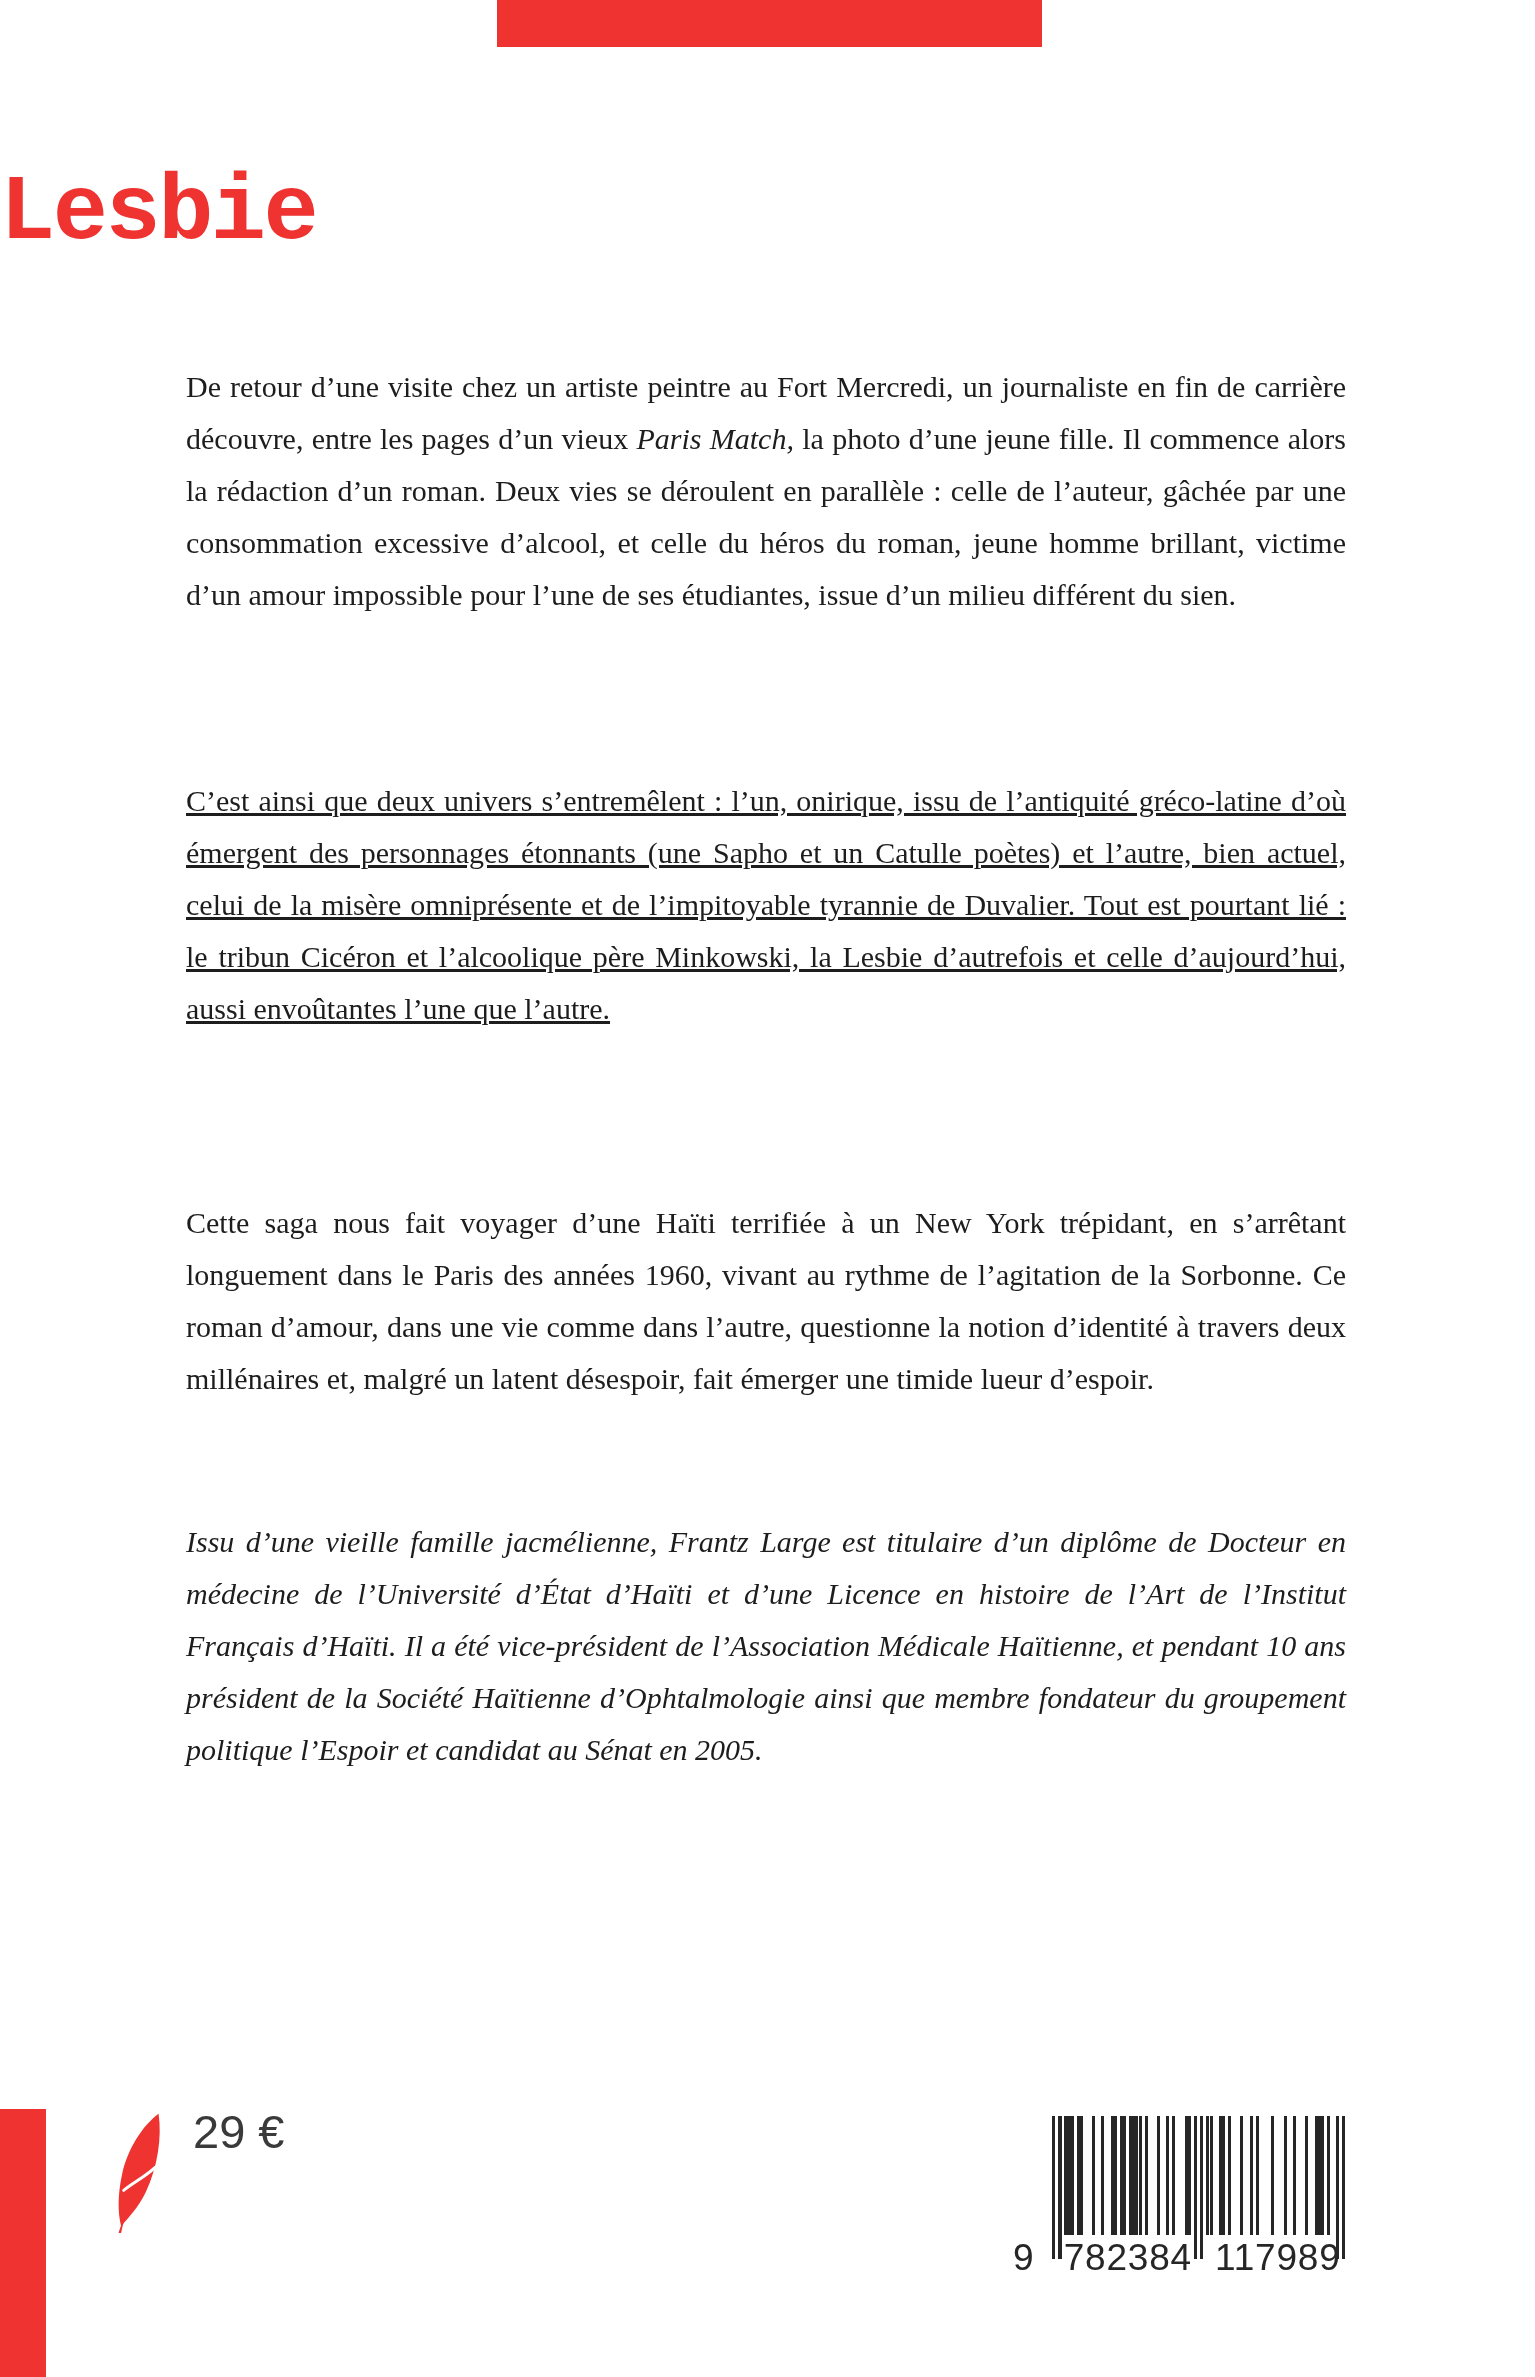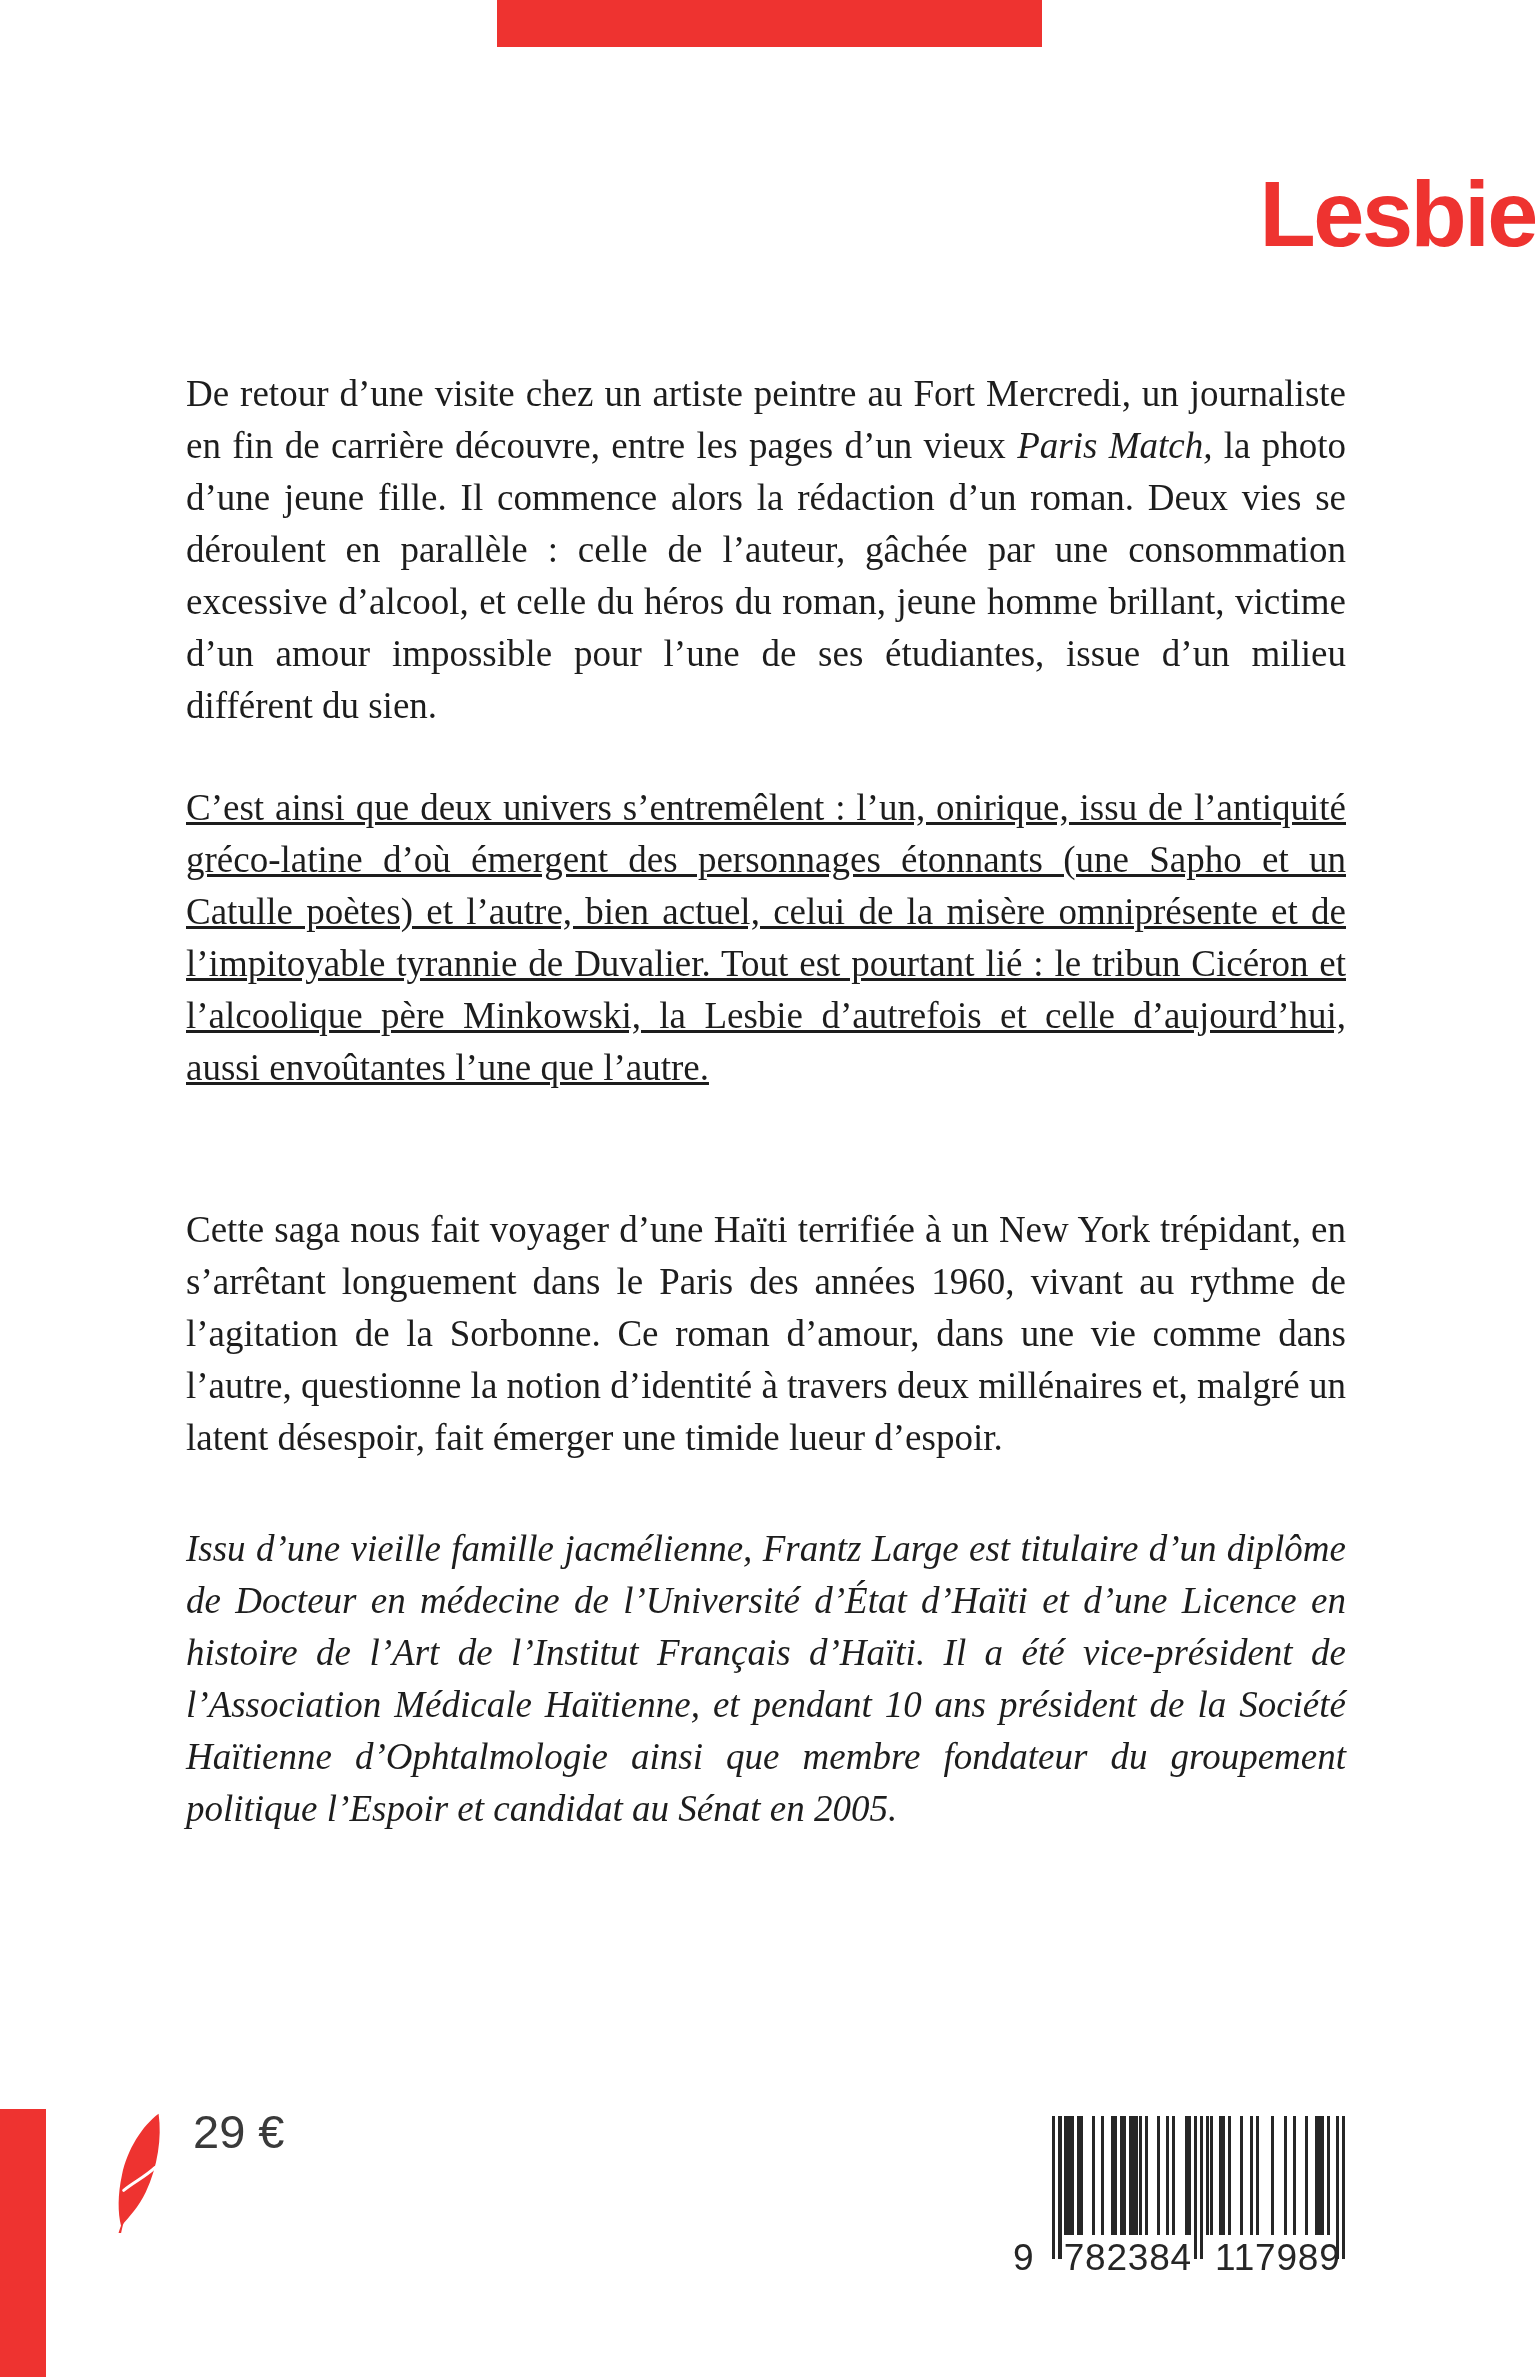--- a/index.html
+++ b/index.html
@@ -1,25 +1,25 @@
 <!DOCTYPE html>
 <html style="font-size:13.4px"><head>
 <meta charset="utf-8">
 <style>
   html,body{margin:0;padding:0;background:#e9e9e9;}
   .page{position:relative;width:1536px;height:2377px;background:#ffffff;overflow:hidden;
         font-family:"Liberation Serif", serif;}
   
   .top-tab{position:absolute;left:497px;top:0;width:545px;height:47px;}
   
-  .title{position:absolute;left:0;top:106px;width:100%;text-align:right;
-         font-family:Liberation Sans, sans-serif;font-weight:bold;font-size:92px;
+  .title{position:absolute;left:0;top:106px;width:100%;text-align:left;
+         font-family:Liberation Mono, monospace;font-weight:bold;font-size:92px;
          letter-spacing:-2.5px;line-height:1;}
   
-  .para{position:absolute;left:186px;width:1160px;font-size:37px;line-height:52px;
+  .para{position:absolute;left:186px;width:1160px;font-size:30px;line-height:52px;
         color:#1d1d1d;text-align:justify;text-justify:inter-word;}
   .p1{top:331px;}
   .p2{top:745px;text-decoration:underline;}
   .p3{top:1167px;}
   .bio{top:1486px;font-style:italic;}
   
   .footer-text{position:absolute;left:193px;top:2095px;color:#3a3a3a;
                font-family:"Liberation Sans", sans-serif;font-size:34px;line-height:39px;}
   .price{font-size:47px;line-height:50px;margin-top:11.7px;text-align:right;}
   

